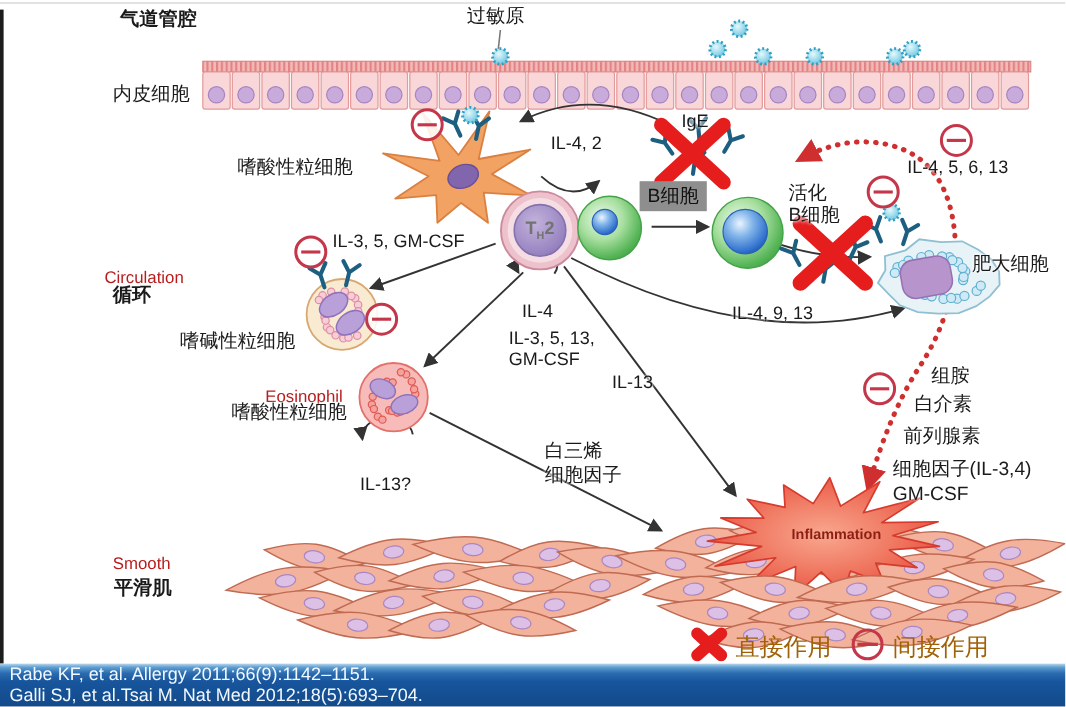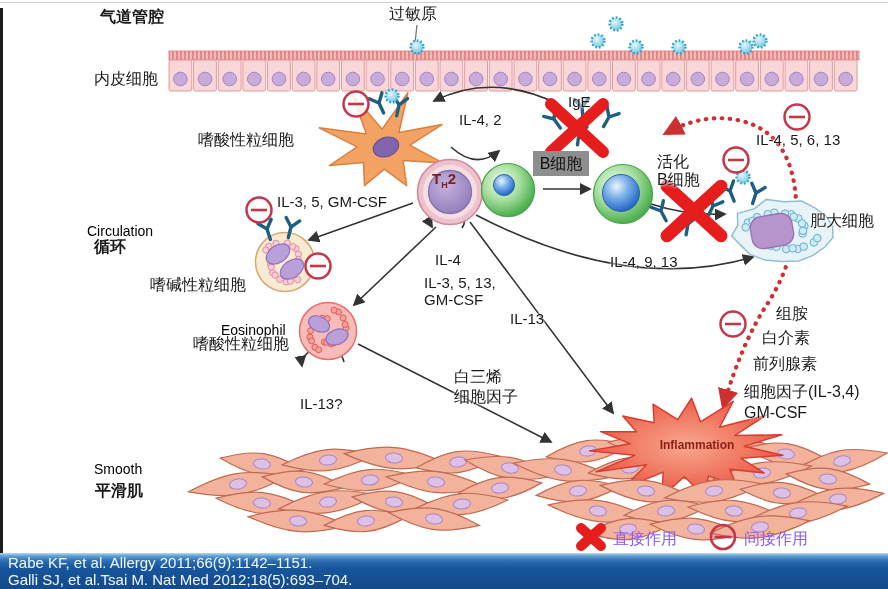--- a/index.html
+++ b/index.html
@@ -4,32 +4,32 @@
 <style>
   html,body{margin:0;padding:0;background:#fff;}
   .stage{position:relative;width:888px;height:589px;background:#ffffff;overflow:hidden;
          font-family:"Liberation Sans","DejaVu Sans",sans-serif;}
   .stage::before{content:'';position:absolute;top:2px;left:0;right:0;height:1px;background:#cfcfcf;}
   .stage::after{content:'';position:absolute;top:8px;bottom:36px;left:0;width:3px;background:#1c1c1c;}
   svg#art{position:absolute;left:0;top:0;}
   .lbl{position:absolute;color:#1a1a1a;font-size:16px;line-height:1.15;white-space:nowrap;
        text-shadow:0 0 3px #fff,0 0 3px #fff;z-index:5;}
   .bold{font-weight:bold;}
-  .gray{color:#000000;font-size:14px;}
+  .gray{color:#b91c1c;font-size:14px;}
   .small{font-size:15px;}
   .center{text-align:left;white-space:normal;margin-left:48px;}
-  .th2label{position:absolute;left:432px;top:170px;width:36px;text-align:left;font-size:15px;
-            font-weight:bold;color:#7f1d1d;z-index:5;text-shadow:none;}
+  .th2label{position:absolute;left:432px;top:182px;width:36px;text-align:center;font-size:15px;
+            font-weight:bold;color:#737373;z-index:5;text-shadow:none;}
   .th2label sub{font-size:9px;}
   .bcellbox{position:absolute;left:533px;top:151px;width:56px;height:25px;background:#8e8e8e;
             color:#101010;font-size:16px;text-align:center;line-height:25px;z-index:5;}
   .inflamtxt{position:absolute;left:637px;top:438px;width:120px;text-align:center;font-size:12px;
              font-weight:bold;color:#8c1f14;z-index:5;text-shadow:none;}
   .legend-item{position:absolute;display:flex;align-items:center;gap:6px;z-index:6;}
-  .legend-item .txt{font-size:16px;color:#8b5cf6;}
+  .legend-item .txt{font-size:20px;color:#a16207;}
   .footer{position:absolute;left:0;right:0;bottom:0;height:36px;z-index:8;
           background:linear-gradient(#bcd8ee 0px,#5f9fd2 3px,#2b6cb0 8px,#17559c 15px,#134a8a 36px);
           color:#f2f8ff;font-size:15px;line-height:16.5px;padding-top:2px;box-sizing:border-box;}
   .footer div{padding-left:8px;}
 </style>
 </head>
 <body>
 
 <div class="stage">
 

